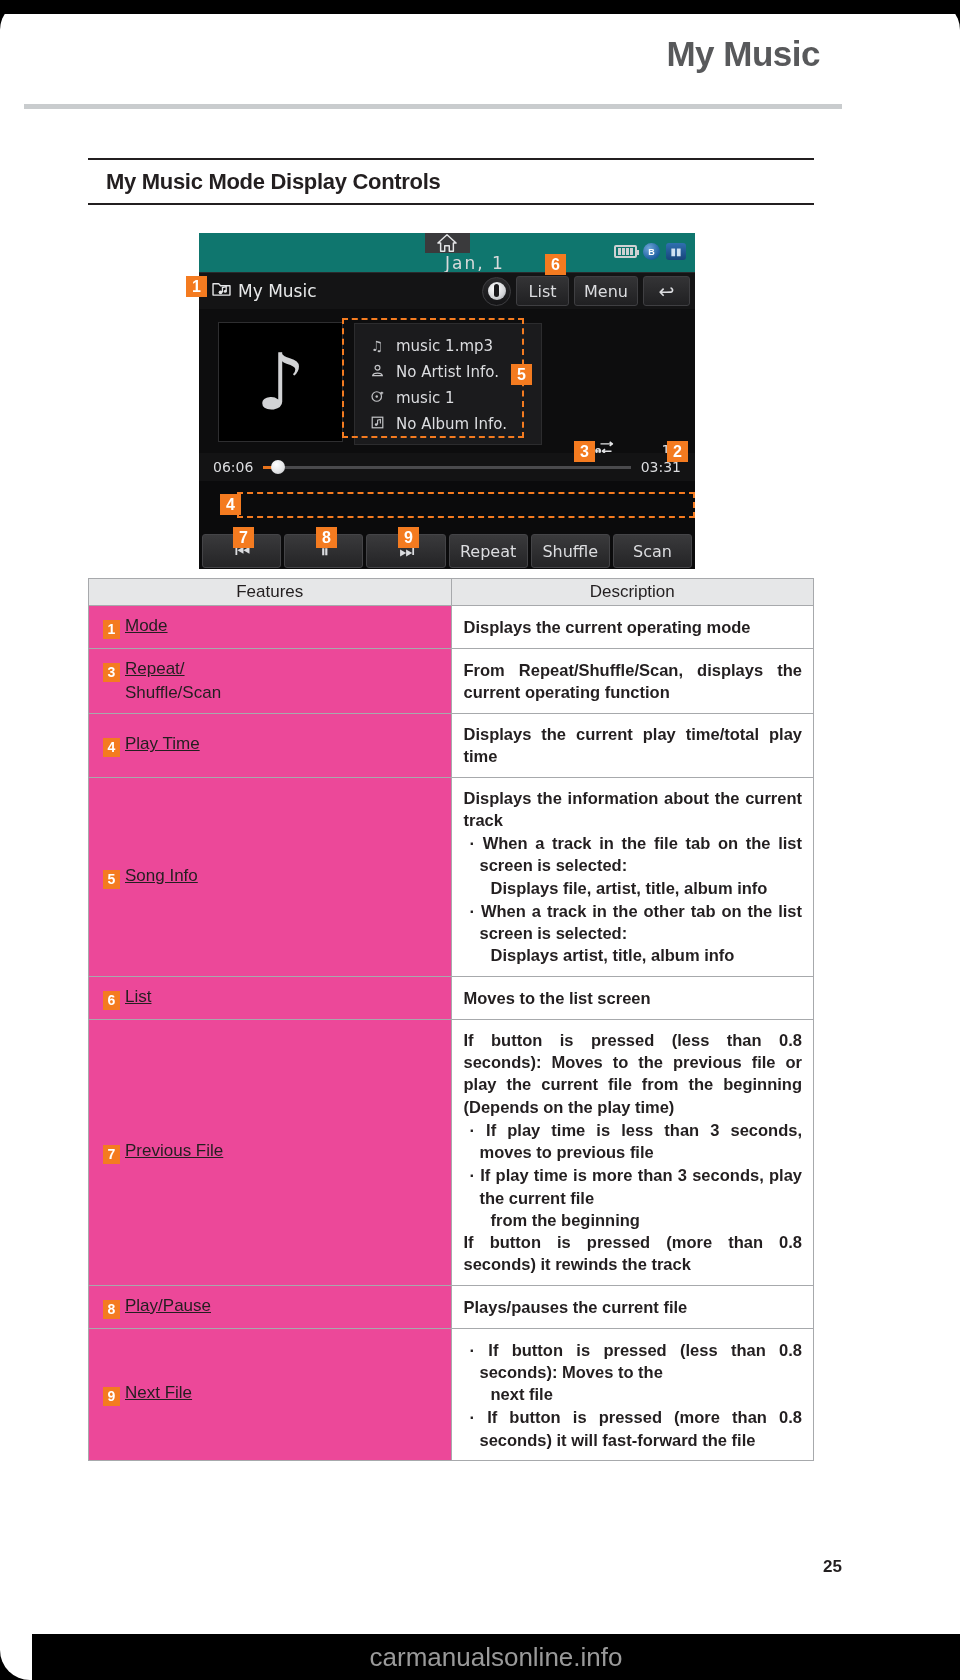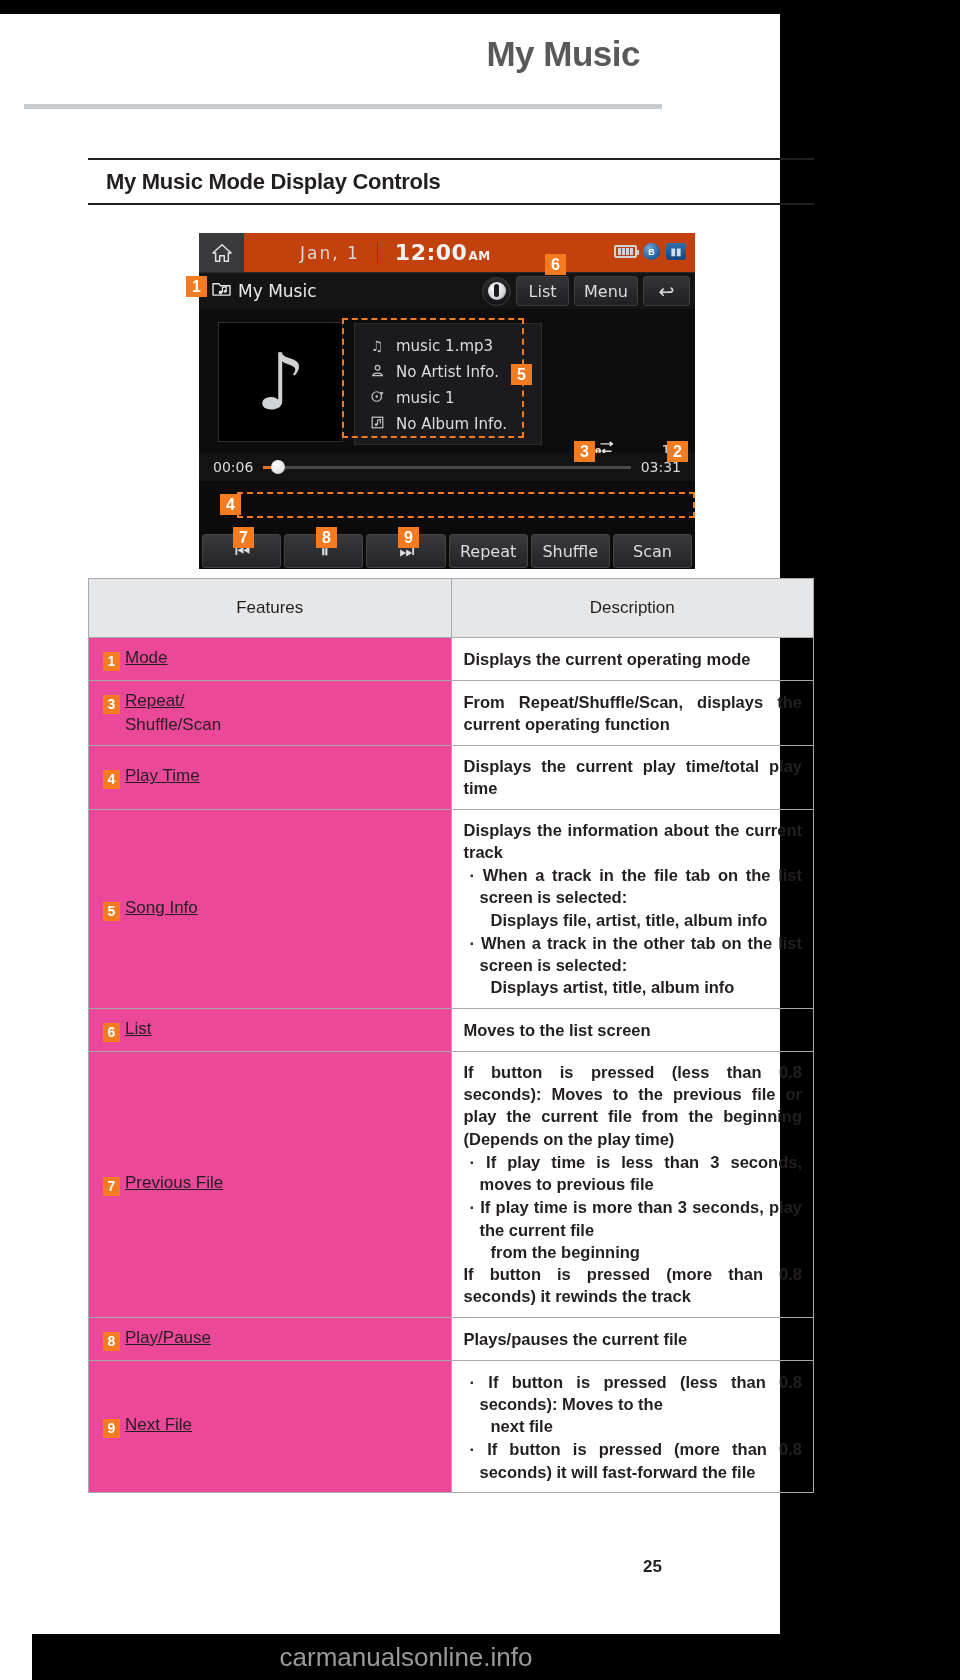--- a/index.html
+++ b/index.html
@@ -4,23 +4,24 @@
 <style>
   * { box-sizing: border-box; margin: 0; padding: 0; }
   html, body {
     width: 960px; height: 1680px;
     background: #000;
     font-family: "Liberation Sans", sans-serif;
     overflow: hidden;
   }
   .page {
     position: relative;
-    width: 780px; height: 1680px;
+    width: 960px; height: 1680px;
     background: #ffffff;
     color: #231f20;
+    border-radius: 30px;
   }
 
   
   .chapter-head {
     position: absolute;
     left: 0; top: 0; right: 0;
     height: 112px;
   }
   .chapter-title {
     position: absolute;
@@ -61,22 +62,22 @@
   
   .device {
     position: absolute;
     left: 199px; top: 233px;
     width: 496px; height: 300px;
     background: #0b0b0c;
   }
   .statusbar {
     position: relative;
     height: 39px;
-    background: #c2410c;
-    display: flex; align-items: center;
+    background: #0f766e;
+    display: flex; align-items: center; flex-direction: column;
   }
   .home-btn {
     width: 45px; height: 39px;
     background: #3a3a3c;
     display: flex; align-items: center; justify-content: center;
   }
   .home-btn svg { display:block; }
   .sb-date {
     flex: 0 0 auto;
     margin-left: 56px;
@@ -287,21 +288,21 @@
   }
   table.spec th, table.spec td {
     border: 1px solid #a7a9ac;
     vertical-align: middle;
   }
   table.spec thead th {
     background: #e6e7e8;
     font-size: 17px;
     font-weight: normal;
     color: #231f20;
-    padding: 19px 0;
+    padding: 3px 0;
     text-align: center;
   }
   td.feat {
     width: 174px;
     background: #ec4899;
     font-size: 17px;
     padding: 9px 0 9px 14px;
     color: #231f20;
     line-height: 1.3;
     text-decoration: underline;
@@ -465,21 +466,21 @@
             <path d="M18 11 H8 l3 -2.2 M8 11 l3 2.2" fill="none" stroke="#e2e3e5" stroke-width="1.6" stroke-linejoin="round"></path>
             <circle cx="3.4" cy="10.6" r="3.2" fill="#e2e3e5"></circle>
             <text x="3.4" y="13" font-size="6" fill="#131314" text-anchor="middle" font-family="DejaVu Sans">1</text>
           </svg>
         </span>
         <span style="width:26px"></span>
         <span>1/5</span>
       </div>
 
       <div class="progress">
-        <span class="ptime">00:06</span>
+        <span class="ptime">06:06</span>
         <span class="pbar">
           <span class="fill"></span>
           <span class="knob"></span>
         </span>
         <span class="ptime">03:31</span>
       </div>
     </div>
   </div>
 
   <div class="transport">

